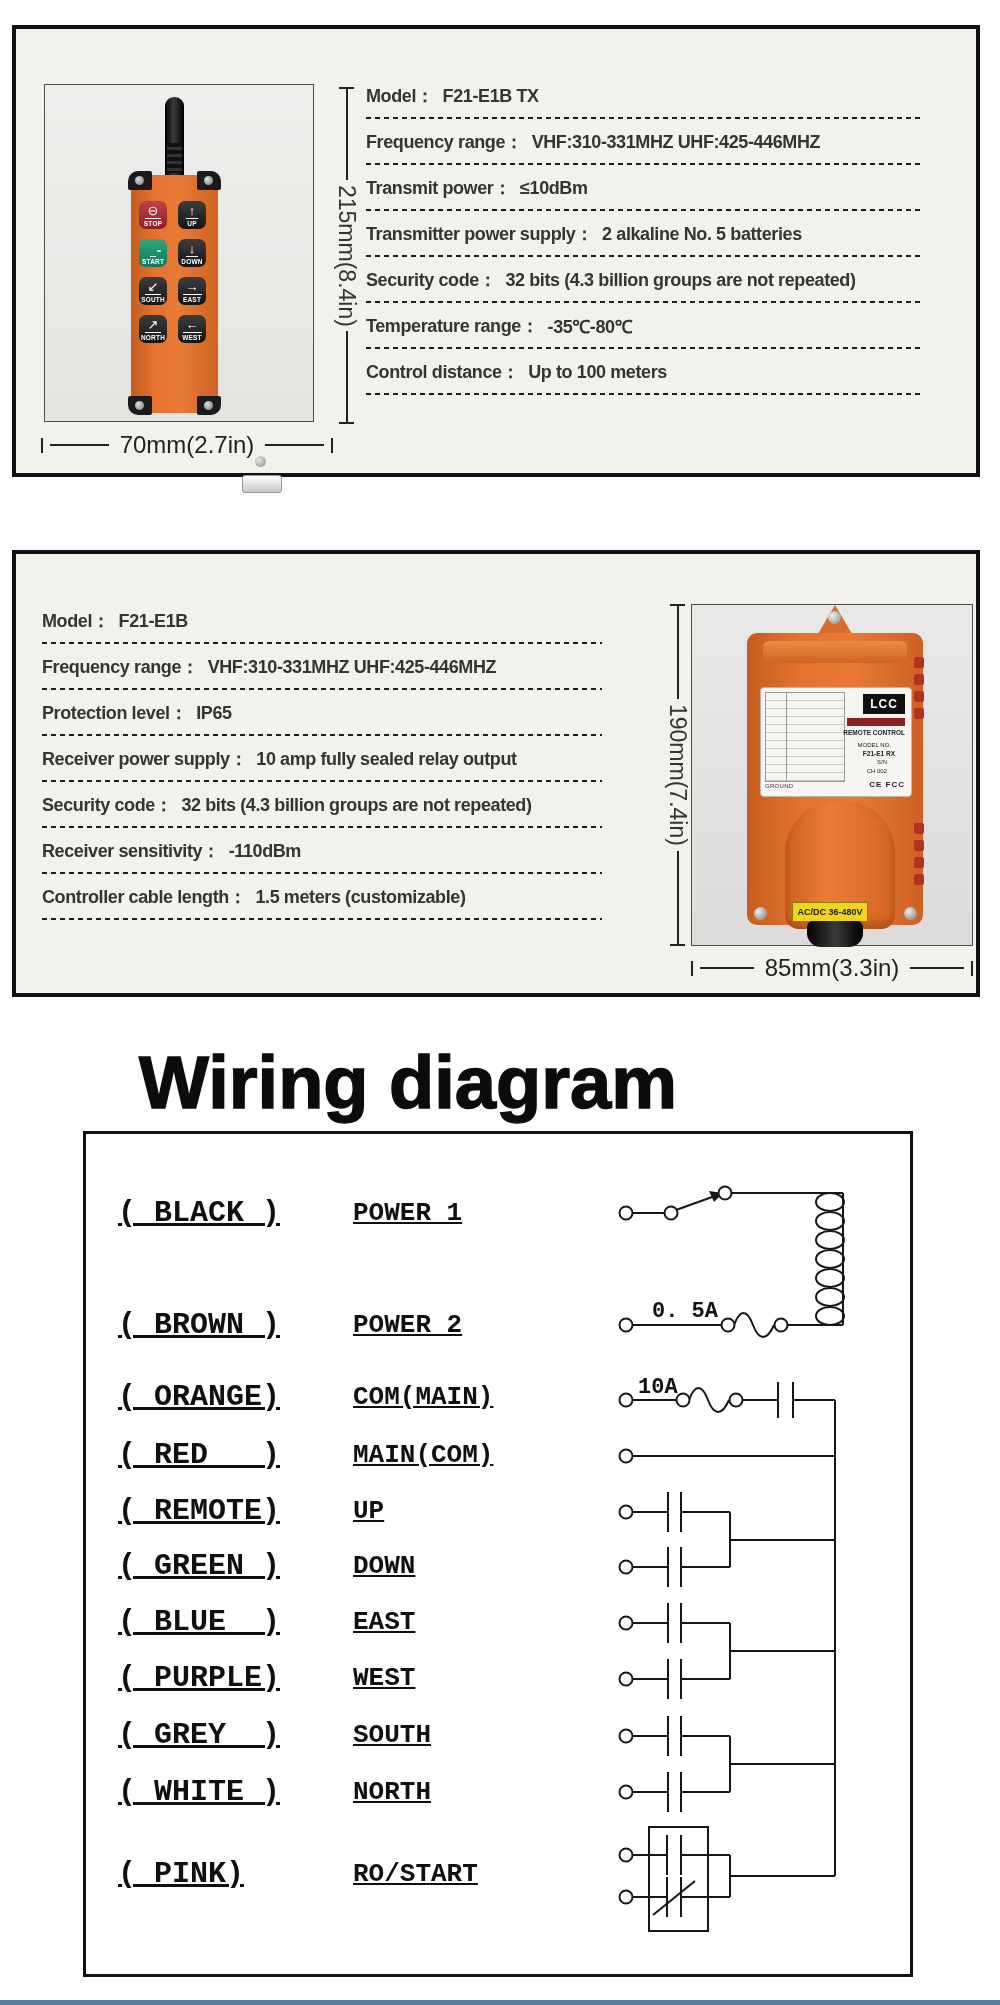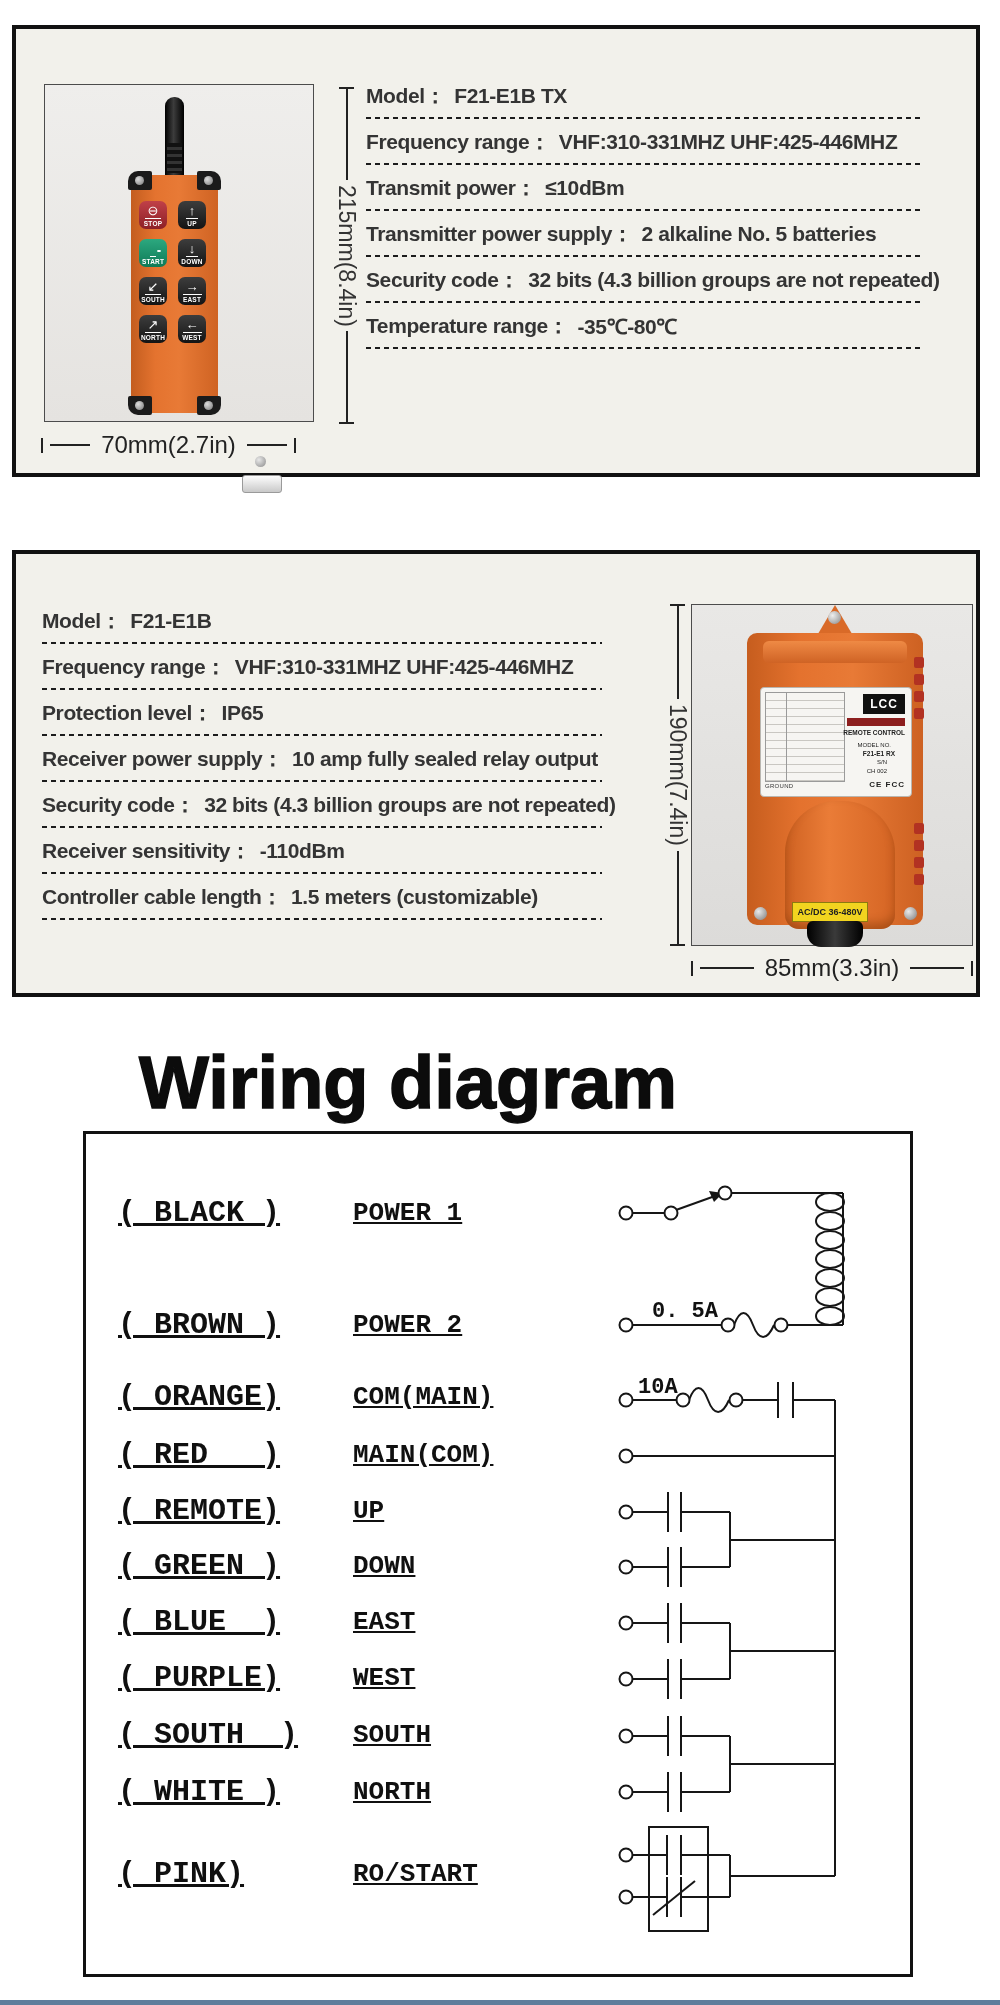--- a/index.html
+++ b/index.html
@@ -14,21 +14,21 @@
   
   .photo{position:absolute;border:1px solid #4c4c4c;box-sizing:border-box;}
   #photo-tx{left:28px;top:55px;width:270px;height:338px;background:linear-gradient(#efeeec,#e5e3e0);}
   #photo-rx{left:675px;top:50px;width:282px;height:342px;background:linear-gradient(#e9e8e6,#dcdbd9);}
 
   
   .specs{position:absolute;}
   #specs-tx{left:350px;top:44px;width:556px;}
   #specs-rx{left:26px;top:44px;width:560px;}
   .spec{height:46px;display:flex;align-items:center;position:relative;white-space:nowrap;
-        font-size:21px;font-weight:700;letter-spacing:-0.4px;color:#343434;}
+        font-size:18px;font-weight:700;letter-spacing:-0.4px;color:#343434;}
   .spec::after{content:"";position:absolute;left:0;right:0;bottom:0;height:2px;
         background:repeating-linear-gradient(90deg,#1c1c1c 0 5px,transparent 5px 9px);}
   .spec .lab{margin-right:9px;}
 
   
   .vdim{position:absolute;display:flex;flex-direction:column;align-items:center;}
   .vdim .cap{width:15px;height:2px;background:#222;}
   .vdim .seg{width:2px;flex:1;background:#222;}
   .vdim .vtext{writing-mode:vertical-rl;font-size:23px;color:#333;padding:5px 0;white-space:nowrap;}
   .hdim{position:absolute;display:flex;align-items:center;gap:7px;}
@@ -191,23 +191,27 @@
           <span class="val">2 alkaline No. 5 batteries</span>
         </div>
       <div class="spec">
           <span class="lab">Security code：</span>
           <span class="val">32 bits (4.3 billion groups are not repeated)</span>
         </div>
       <div class="spec">
           <span class="lab">Temperature range：</span>
           <span class="val">-35℃-80℃</span>
         </div>
-    </div>
-
-    <div class="hdim" style="left:25px;top:402px;width:255px;">
+      <div class="spec">
+          <span class="lab">Control distance：</span>
+          <span class="val">Up to 100 meters</span>
+        </div>
+    </div>
+
+    <div class="hdim" style="left:25px;top:402px;width:292px;">
       <div class="tick"></div>
         <div class="seg"></div>
       <div class="htext">70mm(2.7in)</div>
       <div class="seg"></div>
         <div class="tick"></div>
     </div>
   </div>
 
   <div class="secbox" id="sec-rx">
 
@@ -326,21 +330,21 @@
       </div>
     <div class="wrow" style="top:488px;">
         <span class="wcolor">( BLUE  )</span>
         <span class="wfunc">EAST</span>
       </div>
     <div class="wrow" style="top:544px;">
         <span class="wcolor">( PURPLE)</span>
         <span class="wfunc">WEST</span>
       </div>
     <div class="wrow" style="top:601px;">
-        <span class="wcolor">( SOUTH  )</span>
+        <span class="wcolor">( GREY  )</span>
         <span class="wfunc">SOUTH</span>
       </div>
     <div class="wrow" style="top:658px;">
         <span class="wcolor">( WHITE )</span>
         <span class="wfunc">NORTH</span>
       </div>
     <div class="wrow" style="top:740px;">
         <span class="wcolor">( PINK)</span>
         <span class="wfunc">RO/START</span>
       </div>

